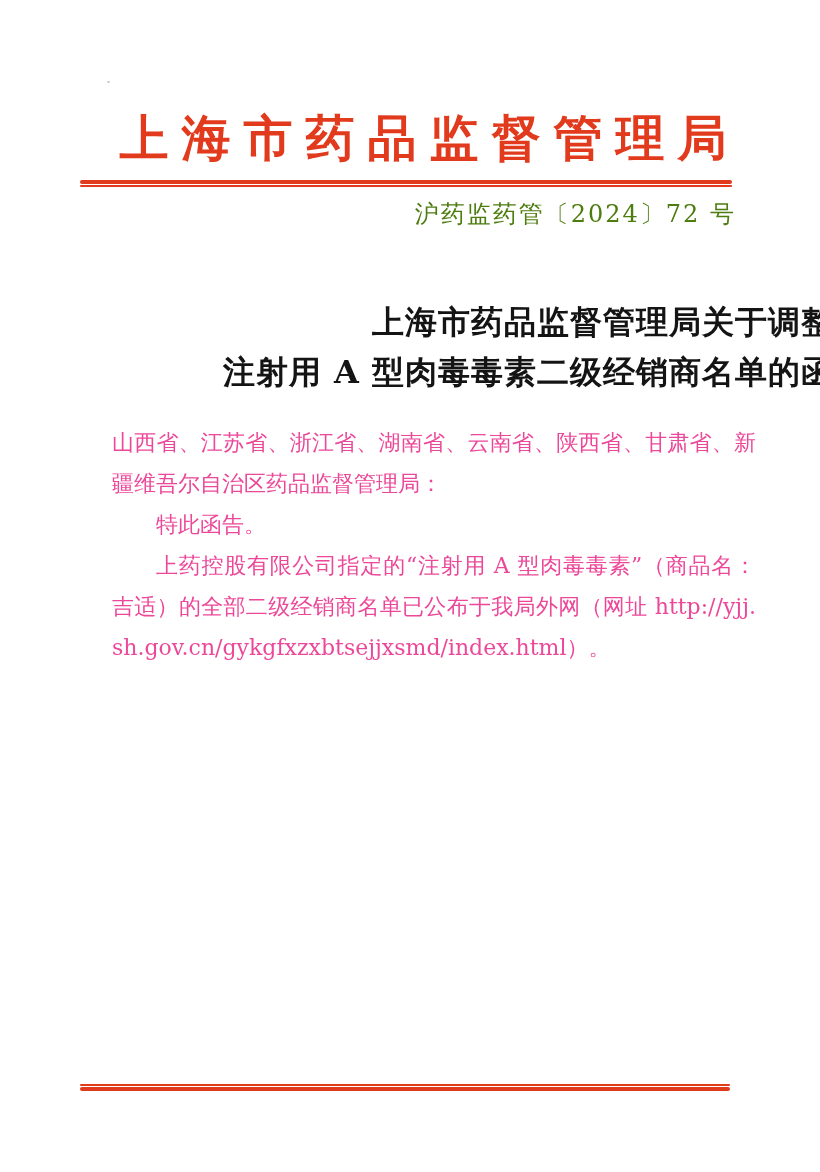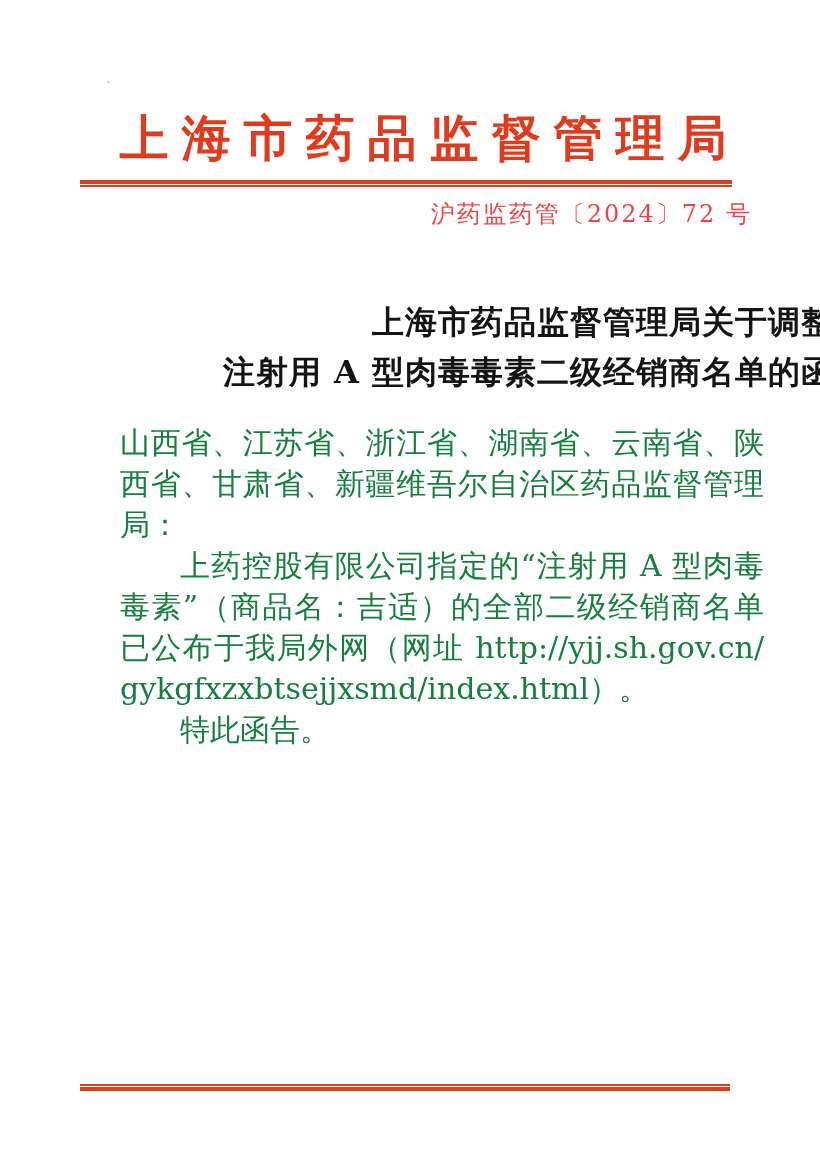--- a/index.html
+++ b/index.html
@@ -1,15 +1,15 @@
 <!DOCTYPE html>
 <html style="--accent: #e23a1d;"><head>
 <meta charset="utf-8">
 <style>
-  * { margin: 0; padding: 0; box-sizing: border-box; }
+  * { margin: 0; padding: 0; box-sizing: border-box; border-radius: 7px; }
   html, body { background: #ffffff; }
   body {
     width: 820px;
     height: 1172px;
     position: relative;
     overflow: hidden;
     font-family: "DejaVu Serif", "Liberation Serif", serif;
     color: #262626;
   }
   .page {
@@ -42,48 +42,48 @@
     position: absolute;
     left: 80px;
     top: 180px;
     width: 652px;
   }
   .header-rule .line-thick { height: 4px; background: var(--accent); }
   .header-rule .line-thin  { height: 2px; background: var(--accent); margin-top: 1px; }
   .doc-number {
     position: absolute;
     top: 198px;
-    right: 68px;
+    right: 84px;
     font-size: 24px;
     letter-spacing: 2px;
-    color: #ef4444;
+    color: #4d7c0f;
     white-space: nowrap;
   }
   .doc-title {
     position: absolute;
     top: 297px;
     left: 14px;
     width: 820px;
     text-align: right;
     font-weight: bold;
     color: #141414;
     font-size: 32px;
     line-height: 50px;
     letter-spacing: 1px;
   }
   .body-text {
     position: absolute;
     top: 422px;
-    left: 120px;
+    left: 112px;
     width: 644px;
-    font-size: 30px;
+    font-size: 22px;
     line-height: 41px;
     text-align: justify;
     word-break: break-all;
-    color: #15803d;
+    color: #ec4899;
   }
   .body-text p { text-indent: 2em; }
   .body-text p.salutation { text-indent: 0; }
   .footer-rule {
     position: absolute;
     left: 80px;
     top: 1084px;
     width: 650px;
   }
   .footer-rule .line-thin  { height: 2px; background: var(--accent); }
@@ -105,22 +105,22 @@
 
   <div class="doc-number">沪药监药管〔2024〕72 号</div>
 
   <div class="doc-title">
     <div>上海市药品监督管理局关于调整</div>
     <div>注射用 A 型肉毒毒素二级经销商名单的函</div>
   </div>
 
   <div class="body-text">
     <p class="salutation">山西省、江苏省、浙江省、湖南省、云南省、陕西省、甘肃省、新疆维吾尔自治区药品监督管理局：</p>
+    <p>特此函告。</p>
     <p>上药控股有限公司指定的“注射用 A 型肉毒毒素”（商品名：吉适）的全部二级经销商名单已公布于我局外网（网址 http://yjj.sh.gov.cn/gykgfxzxbtsejjxsmd/index.html）。</p>
-    <p>特此函告。</p>
   </div>
 
   <div class="footer-rule">
     <div class="line-thin"></div>
     <div class="line-thick"></div>
   </div>
 
 </div>
 
 </body></html>

